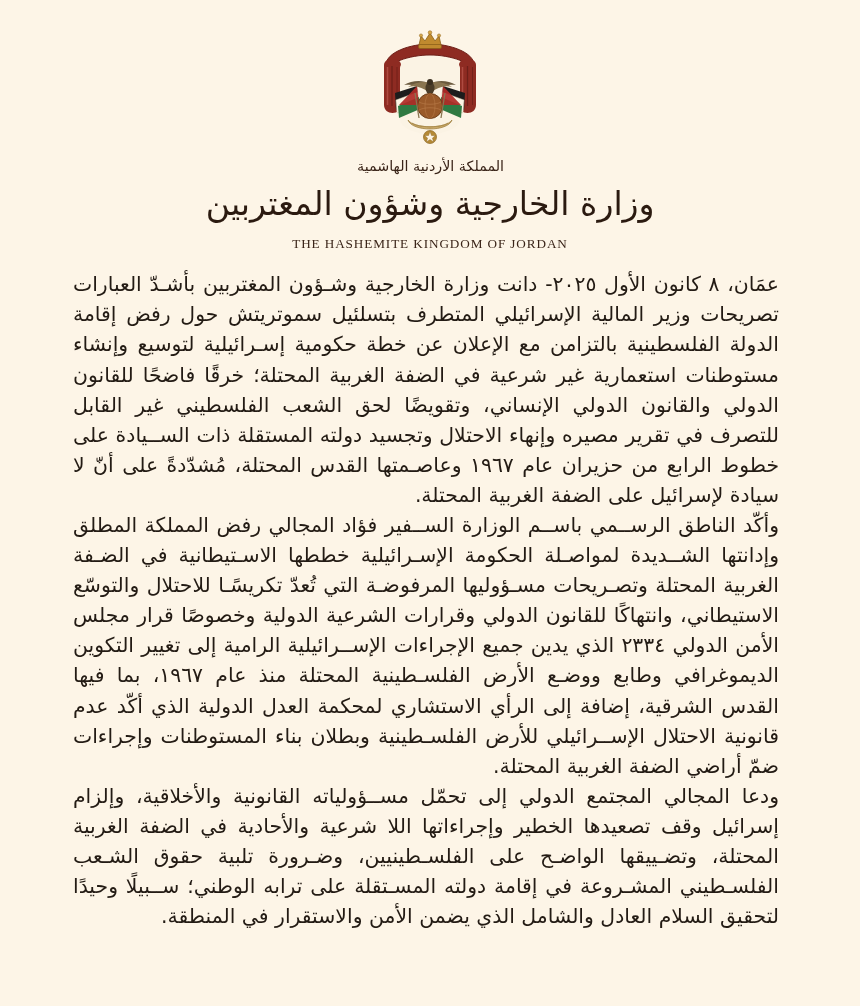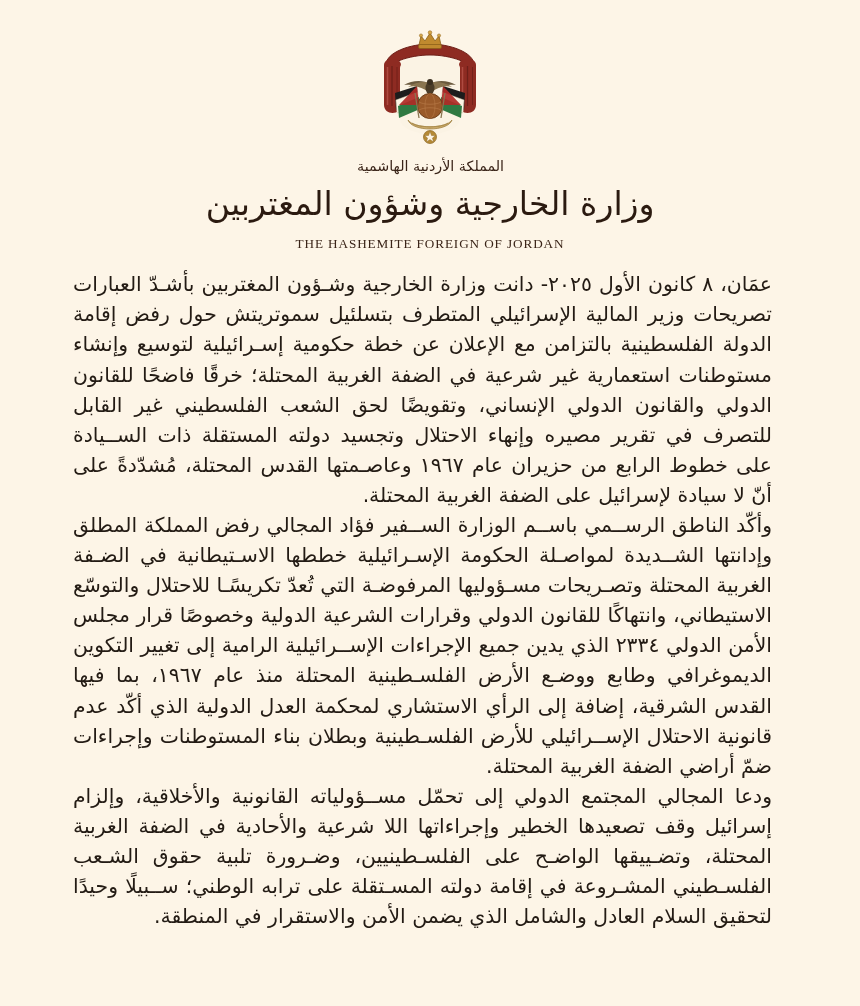--- a/index.html
+++ b/index.html
@@ -73,21 +73,21 @@
     direction: rtl;
     text-align: justify;
     text-align-last: right;
     color: #231b14;
     font-family: "DejaVu Sans", "Liberation Sans", sans-serif;
     font-size: 20.4px;
     line-height: 1.475;
   }
 
   .body-text p {
-    margin: 0 15px 0 0;
+    margin: 0 8px 0 0;
     text-align: justify;
     text-align-last: right;
   }
 </style>
 </head>
 <body>
 
 <div class="page">
 
   <div class="letterhead">
@@ -165,21 +165,21 @@
 
     <svg class="arabic-line-1" viewBox="0 0 420 40">
       <text x="210" y="29" text-anchor="middle" font-family="DejaVu Sans, sans-serif" font-size="22" fill="#3a2418" direction="rtl">المملكة الأردنية الهاشمية</text>
     </svg>
 
     <svg class="arabic-line-2" viewBox="0 0 640 66">
       <text x="320" y="50" text-anchor="middle" font-family="DejaVu Sans, sans-serif" font-size="42" fill="#2b1a10" direction="rtl">وزارة الخارجية وشؤون المغتربين</text>
     </svg>
 
     <div class="en-titles">
-      <div class="en-line-1">THE HASHEMITE FOREIGN OF JORDAN</div>
+      <div class="en-line-1">THE HASHEMITE KINGDOM OF JORDAN</div>
     </div>
   </div>
 
   <div class="body-text">
     <p>عمَان، ٨ كانون الأول ٢٠٢٥- دانت وزارة الخارجية وشـؤون المغتربين بأشـدّ العبارات تصريحات وزير المالية الإسرائيلي المتطرف بتسلئيل سموتريتش حول رفض إقامة الدولة الفلسطينية بالتزامن مع الإعلان عن خطة حكومية إسـرائيلية لتوسيع وإنشاء مستوطنات استعمارية غير شرعية في الضفة الغربية المحتلة؛ خرقًا فاضحًا للقانون الدولي والقانون الدولي الإنساني، وتقويضًا لحق الشعب الفلسطيني غير القابل للتصرف في تقرير مصيره وإنهاء الاحتلال وتجسيد دولته المستقلة ذات الســيادة على خطوط الرابع من حزيران عام ١٩٦٧ وعاصـمتها القدس المحتلة، مُشدّدةً على أنّ لا سيادة لإسرائيل على الضفة الغربية المحتلة.</p>
     <p>وأكّد الناطق الرســمي باســم الوزارة الســفير فؤاد المجالي رفض المملكة المطلق وإدانتها الشــديدة لمواصـلة الحكومة الإسـرائيلية خططها الاسـتيطانية في الضـفة الغربية المحتلة وتصـريحات مسـؤوليها المرفوضـة التي تُعدّ تكريسًـا للاحتلال والتوسّع الاستيطاني، وانتهاكًا للقانون الدولي وقرارات الشرعية الدولية وخصوصًا قرار مجلس الأمن الدولي ٢٣٣٤ الذي يدين جميع الإجراءات الإســرائيلية الرامية إلى تغيير التكوين الديموغرافي وطابع ووضـع الأرض الفلسـطينية المحتلة منذ عام ١٩٦٧، بما فيها القدس الشرقية، إضافة إلى الرأي الاستشاري لمحكمة العدل الدولية الذي أكّد عدم قانونية الاحتلال الإســرائيلي للأرض الفلسـطينية وبطلان بناء المستوطنات وإجراءات ضمّ أراضي الضفة الغربية المحتلة.</p>
     <p>ودعا المجالي المجتمع الدولي إلى تحمّل مســؤولياته القانونية والأخلاقية، وإلزام إسرائيل وقف تصعيدها الخطير وإجراءاتها اللا شرعية والأحادية في الضفة الغربية المحتلة، وتضـييقها الواضـح على الفلسـطينيين، وضـرورة تلبية حقوق الشـعب الفلسـطيني المشـروعة في إقامة دولته المسـتقلة على ترابه الوطني؛ ســبيلًا وحيدًا لتحقيق السلام العادل والشامل الذي يضمن الأمن والاستقرار في المنطقة.</p>
   </div>
 
 </div>

